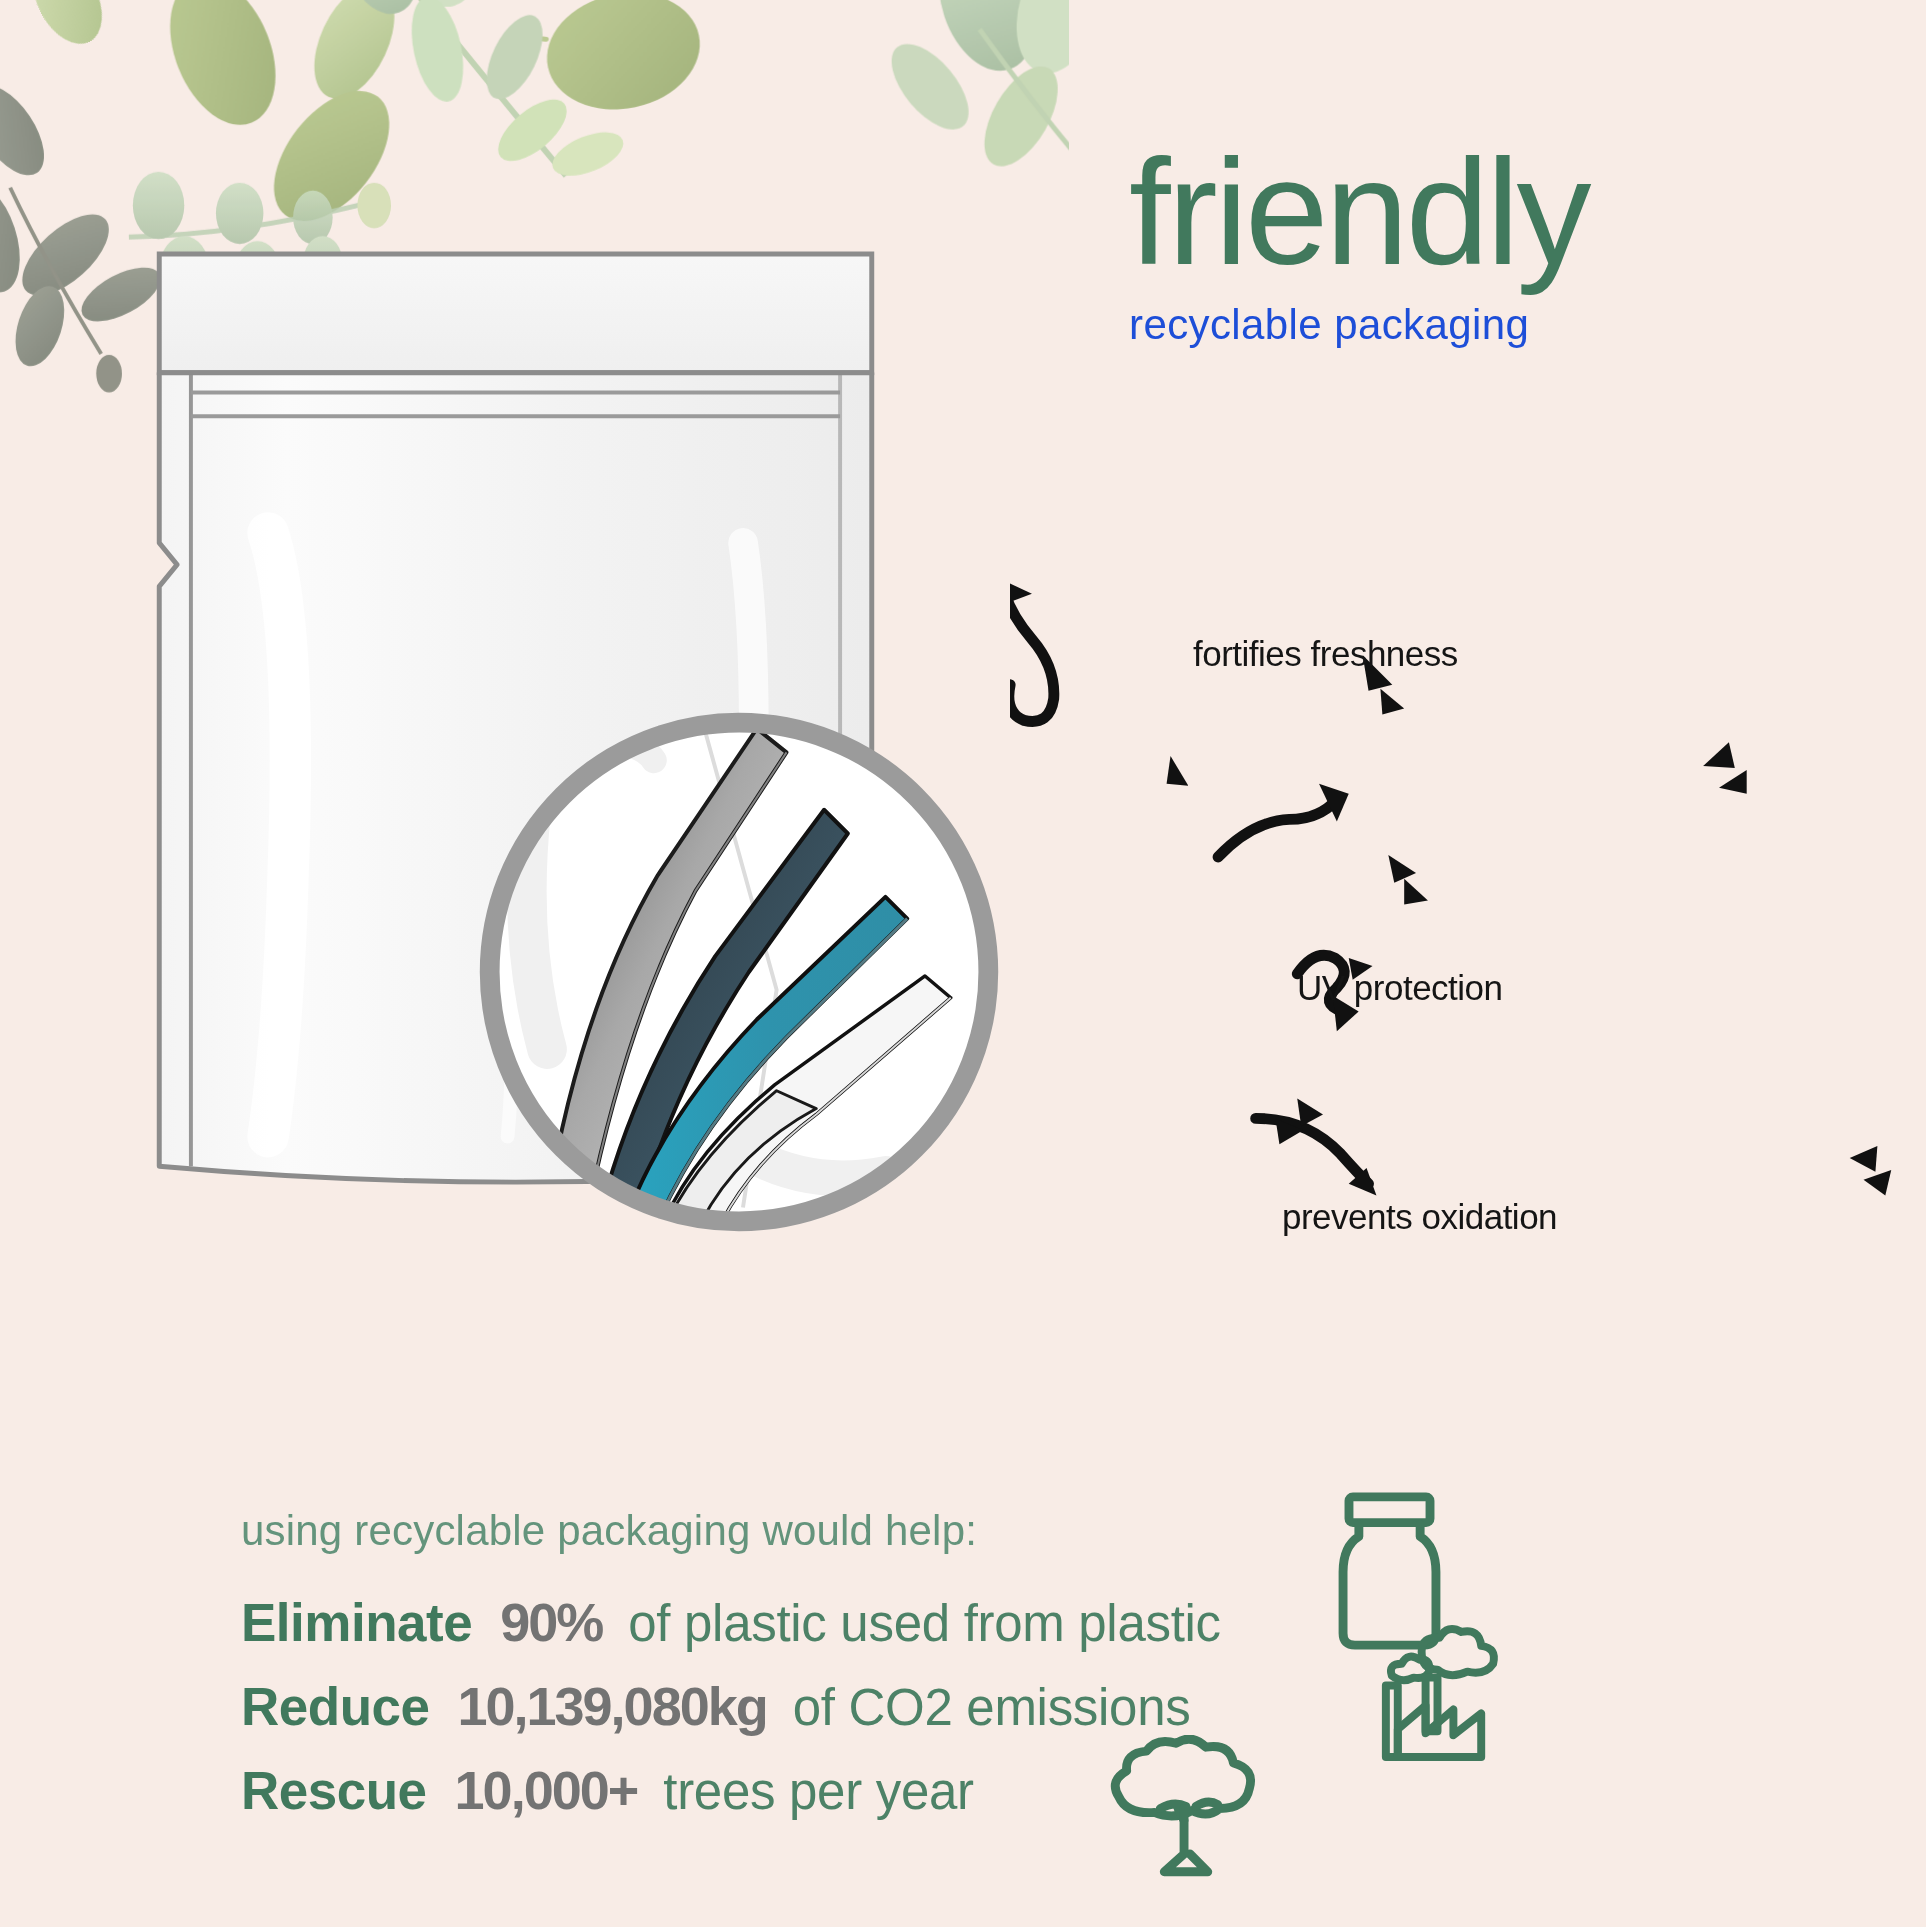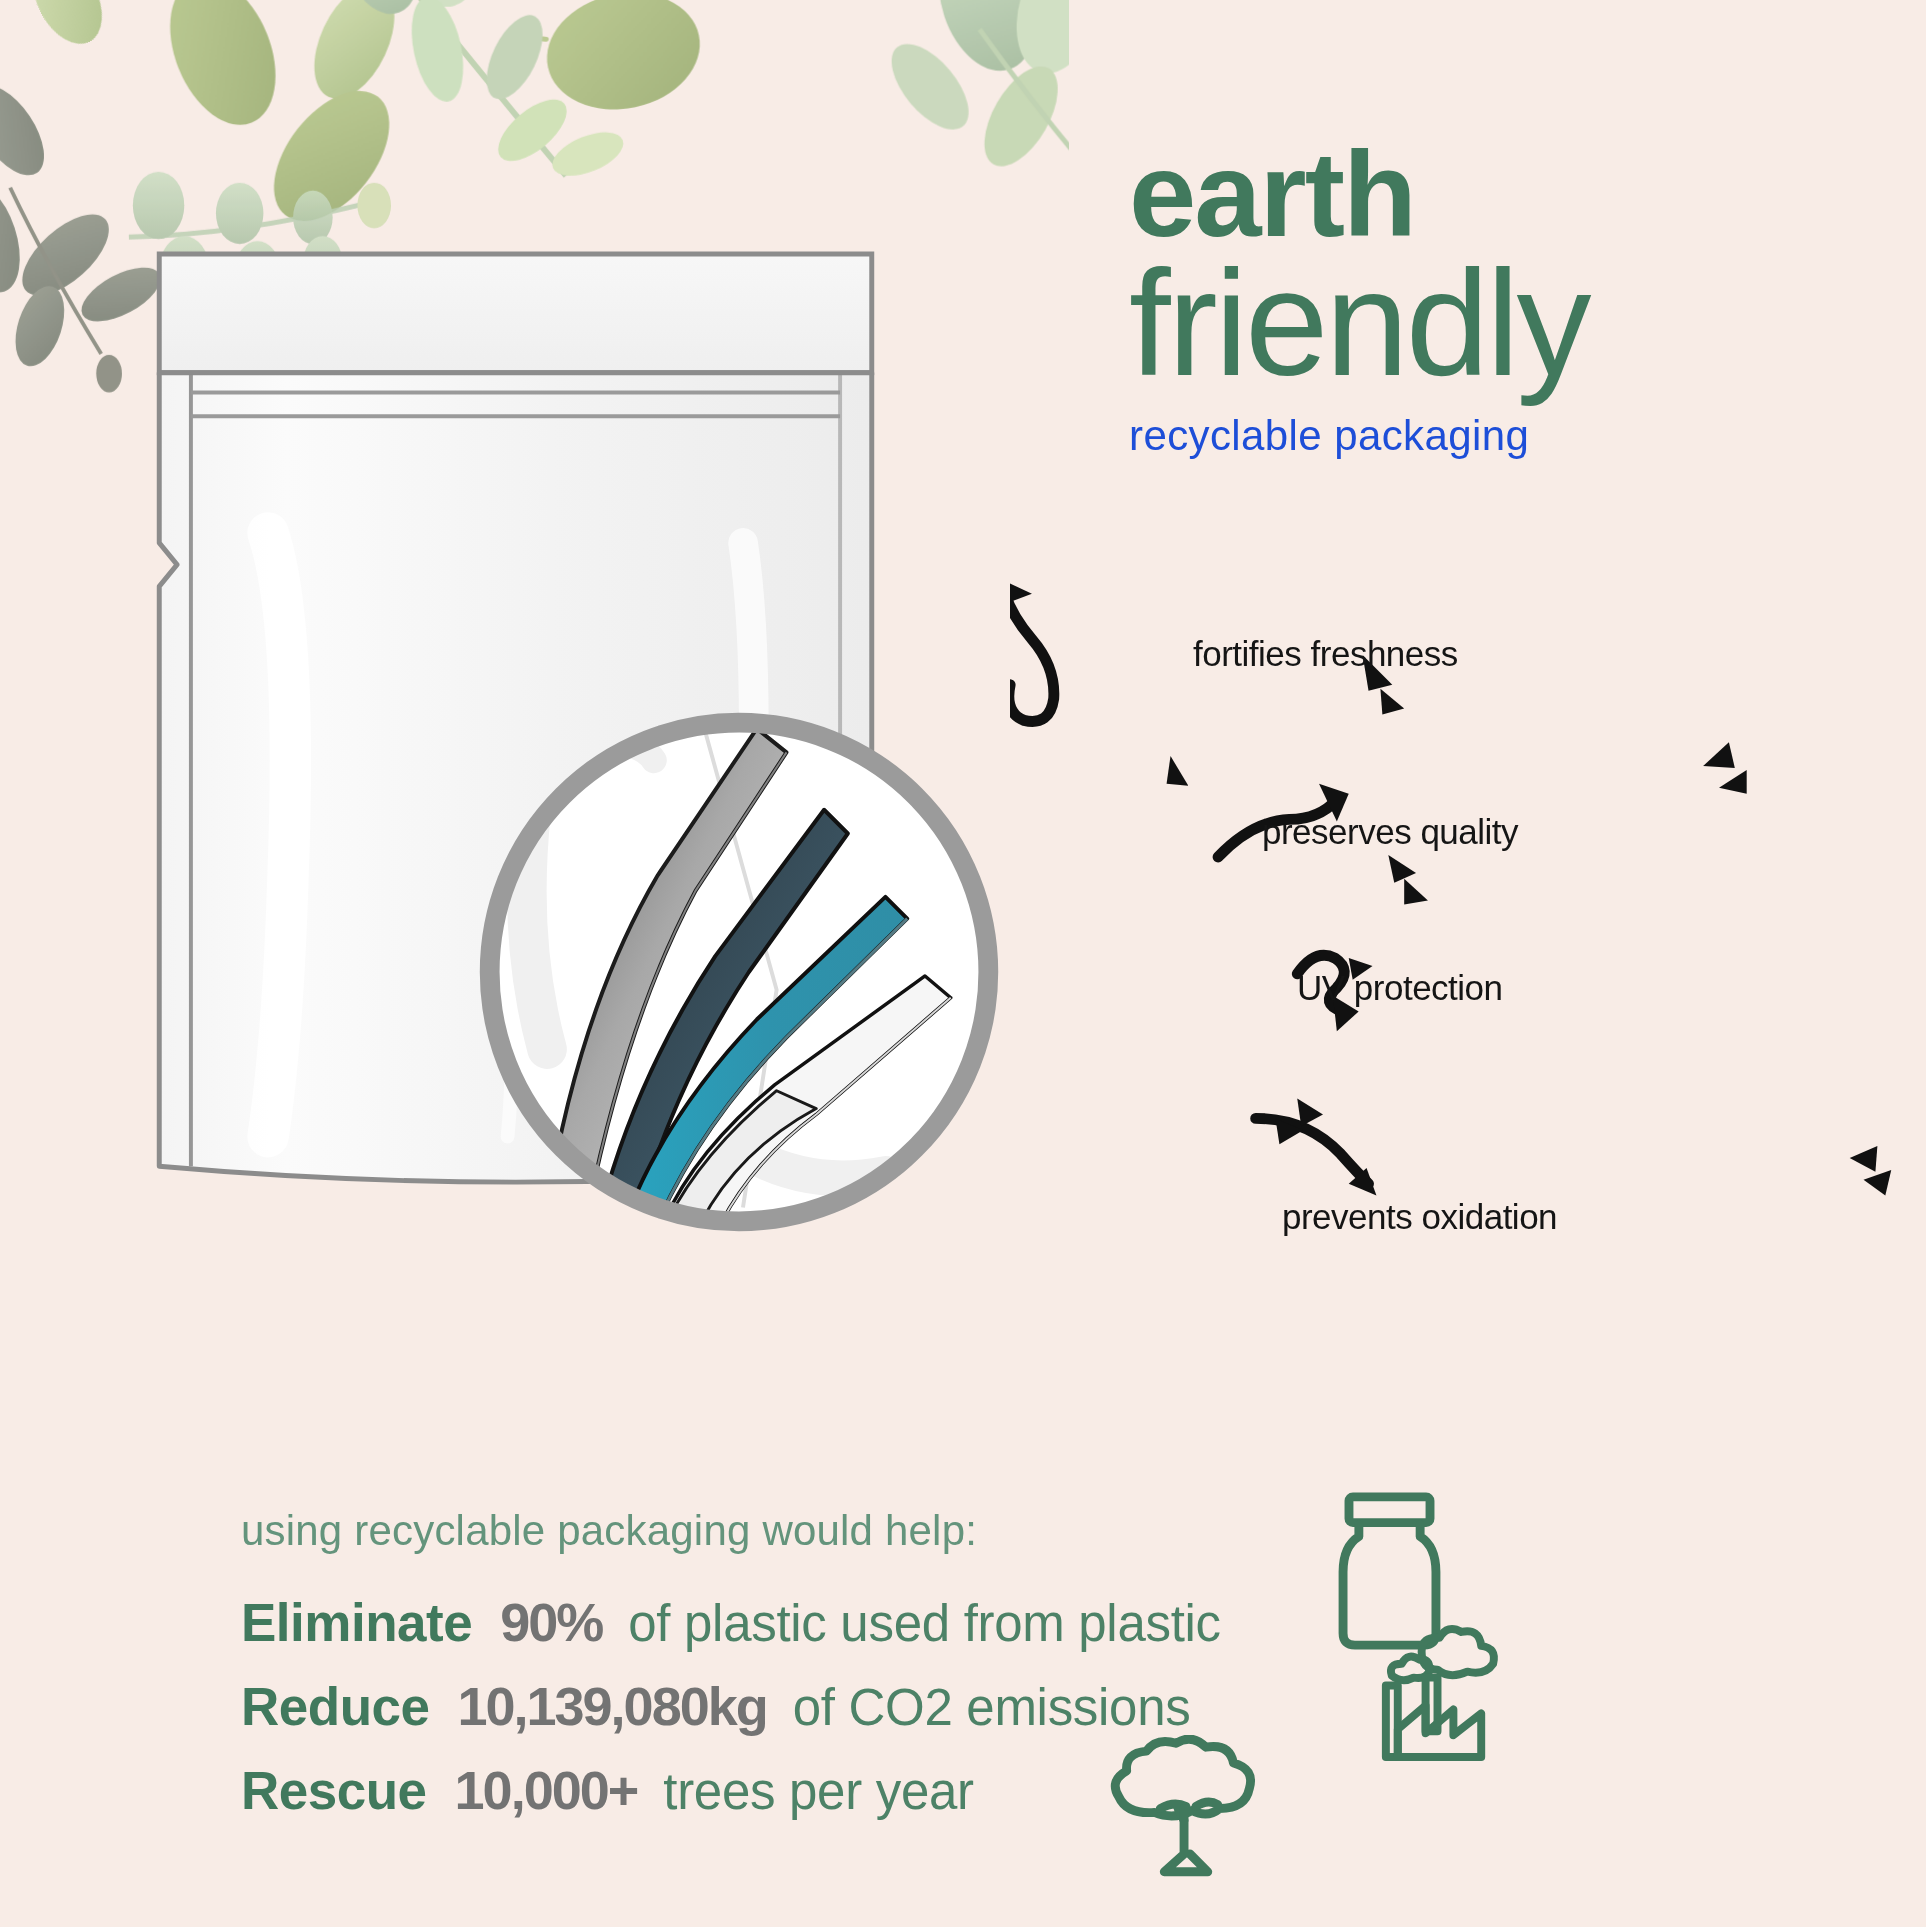--- a/index.html
+++ b/index.html
@@ -331,27 +331,25 @@
       <path d="M716 226 L744 208 L744 232 Z"></path>
       <path d="M342 398 L366 406 L346 420 Z"></path>
       <path d="M290 540 L316 556 L294 568 Z"></path>
       <path d="M268 560 L296 572 L272 586 Z"></path>
       <path d="M848 600 L876 588 L874 614 Z"></path>
       <path d="M862 622 L890 612 L884 638 Z"></path>
     </g>
   </svg>
 
   <div id="headline">
-    <span class="l1">earth</span>
     <span class="l2">friendly</span>
     <span class="sub">recyclable packaging</span>
   </div>
 
   <div class="feature" id="feature-0">fortifies freshness</div>
-  <div class="feature" id="feature-1">preserves quality</div>
   <div class="feature" id="feature-2">UV protection</div>
   <div class="feature" id="feature-3">prevents oxidation</div>
 
   <div id="stats">
     <div class="intro">using recyclable packaging would help:</div>
 
     <div class="stat-row">
       <span class="stat-verb">Eliminate</span>
       <span class="stat-num">90%</span>
       <span class="stat-tail">of plastic used from plastic</span>

